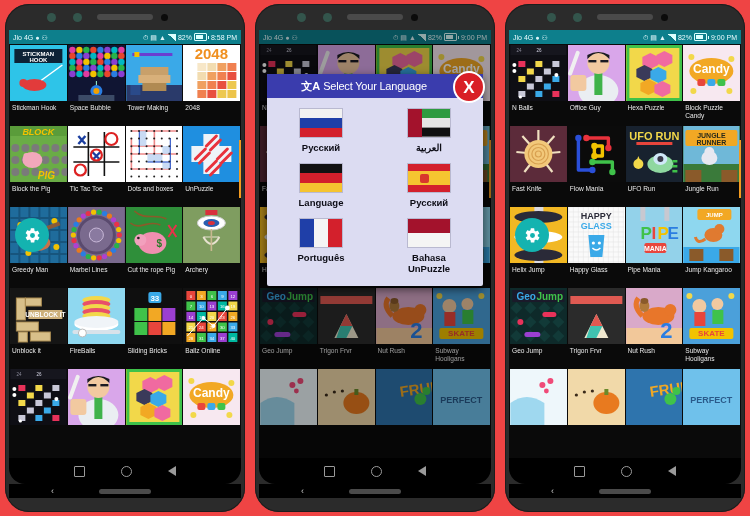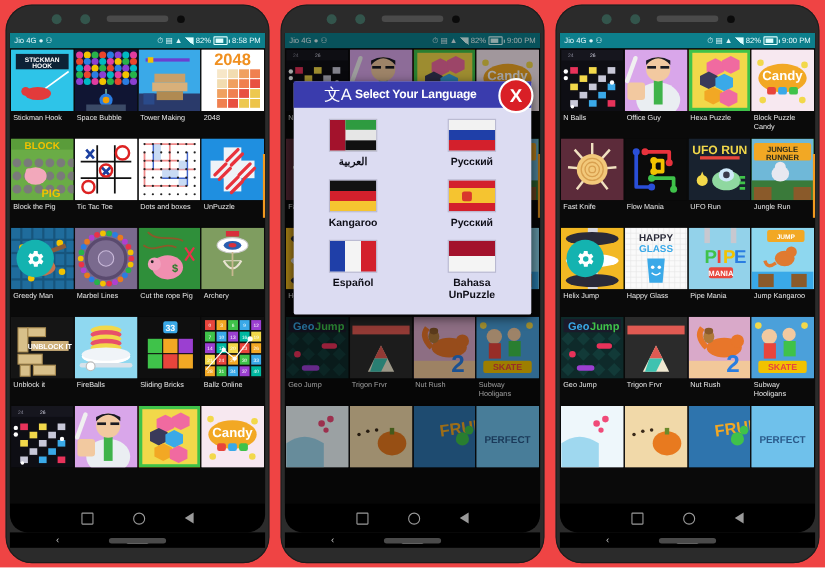--- a/index.html
+++ b/index.html
@@ -67,22 +67,22 @@
            display:flex;align-items:center;justify-content:center;}
   .gesture .pill{width:22px;height:5px;border-radius:3px;background:#f2f2f2;}
   .gesture .back{position:absolute;left:42px;color:#c9c9c9;font-size:9px;line-height:1}
 
   
   .scrim{position:absolute;inset:0;background:rgba(0,0,0,.35);z-index:20;}
   .dialog{position:absolute;z-index:21;left:8px;right:8px;top:44px;
           background:#dcdcf2;border-radius:2px;box-shadow:0 3px 10px rgba(0,0,0,.6);}
   .dlg-head{position:relative;height:24px;background:#3a3cad;display:flex;align-items:center;
             justify-content:center;gap:3px;padding-right:22px;}
-  .dlg-title{color:#fff;font-size:11px;font-weight:bold;letter-spacing:-.2px;}
-  .tr-ico{color:#fff;font-size:15px;font-weight:normal;line-height:1;}
+  .dlg-title{color:#fff;font-size:11px;font-weight:normal;letter-spacing:-.2px;}
+  .tr-ico{color:#fff;font-size:11px;font-weight:bold;line-height:1;}
   .dlg-close{position:absolute;right:-2px;top:-3px;width:28px;height:28px;border-radius:50%;
              background:#d91f26;border:2.5px solid #fff;display:flex;align-items:center;
              justify-content:center;color:#fff;font-size:17px;font-weight:bold;line-height:1;}
   .lang-grid{display:grid;grid-template-columns:1fr 1fr;padding:10px 0 12px 0;row-gap:10px;}
   .lang{display:flex;flex-direction:column;align-items:center;gap:4px;}
   .flag{width:42px;height:28px;border:1px solid #b9b9d0;position:relative;overflow:hidden;background:#fff;}
   .lang-label{font-size:9.5px;font-weight:bold;color:#0d0d16;text-align:center;line-height:11px;max-width:62px;}
 
   
   .f-us{background:repeating-linear-gradient(to bottom,#cf1126 0 4px,#fff 4px 8px);}
@@ -240,21 +240,21 @@
                     <rect x="14" y="45" width="9" height="8" fill="#f08050"></rect>
                     <rect x="24" y="45" width="9" height="8" fill="#e85040"></rect>
                     <rect x="34" y="45" width="9" height="8" fill="#edc850"></rect>
                     <rect x="44" y="45" width="9" height="8" fill="#edc44a"></rect>
                   </svg></div>
               </div>
               <div class="cap">2048</div>
             </div>
             <div class="cell">
               <div class="thumb">
-                <div class="t" style="background: rgb(90, 156, 58);"><svg viewBox="0 0 56 56" width="100%" height="100%">
+                <div class="t" style="background: rgb(90, 156, 58); font-style: italic;"><svg viewBox="0 0 56 56" width="100%" height="100%">
                     <rect width="56" height="56" fill="#5a9c3a"></rect>
       <rect y="10" width="56" height="46" fill="#6aac46"></rect>
       <g fill="#7a7a7a">
                       <circle cx="5" cy="22" r="4"></circle>
                       <circle cx="15" cy="22" r="4"></circle>
                       <circle cx="25" cy="22" r="4"></circle>
                       <circle cx="35" cy="22" r="4"></circle>
                       <circle cx="45" cy="22" r="4"></circle>
                       <circle cx="55" cy="22" r="4"></circle>
                       <circle cx="5" cy="34" r="4"></circle>
@@ -1143,38 +1143,38 @@
         </div>
         <div class="scrim"></div>
         <div class="dialog">
           <div class="dlg-head">
             <span class="tr-ico">文A</span>
             <span class="dlg-title">Select Your Language</span>
             <div class="dlg-close">X</div>
           </div>
           <div class="lang-grid">
             <div class="lang">
+              <div class="flag f-ru"></div>
+              <div class="lang-label">Русский</div>
+            </div>
+            <div class="lang">
               <div class="flag f-ae"></div>
               <div class="lang-label">العربية</div>
             </div>
             <div class="lang">
-              <div class="flag f-ru"></div>
-              <div class="lang-label">Русский</div>
-            </div>
-            <div class="lang">
               <div class="flag f-de"></div>
-              <div class="lang-label">Kangaroo</div>
+              <div class="lang-label">Language</div>
             </div>
             <div class="lang">
               <div class="flag f-es"></div>
               <div class="lang-label">Русский</div>
             </div>
             <div class="lang">
               <div class="flag f-fr"></div>
-              <div class="lang-label">Español</div>
+              <div class="lang-label">Português</div>
             </div>
             <div class="lang">
               <div class="flag f-id"></div>
               <div class="lang-label">Bahasa UnPuzzle</div>
             </div>
           </div>
         </div>
       </div>
       <div class="navbar">
         <div class="nb sq"></div>

